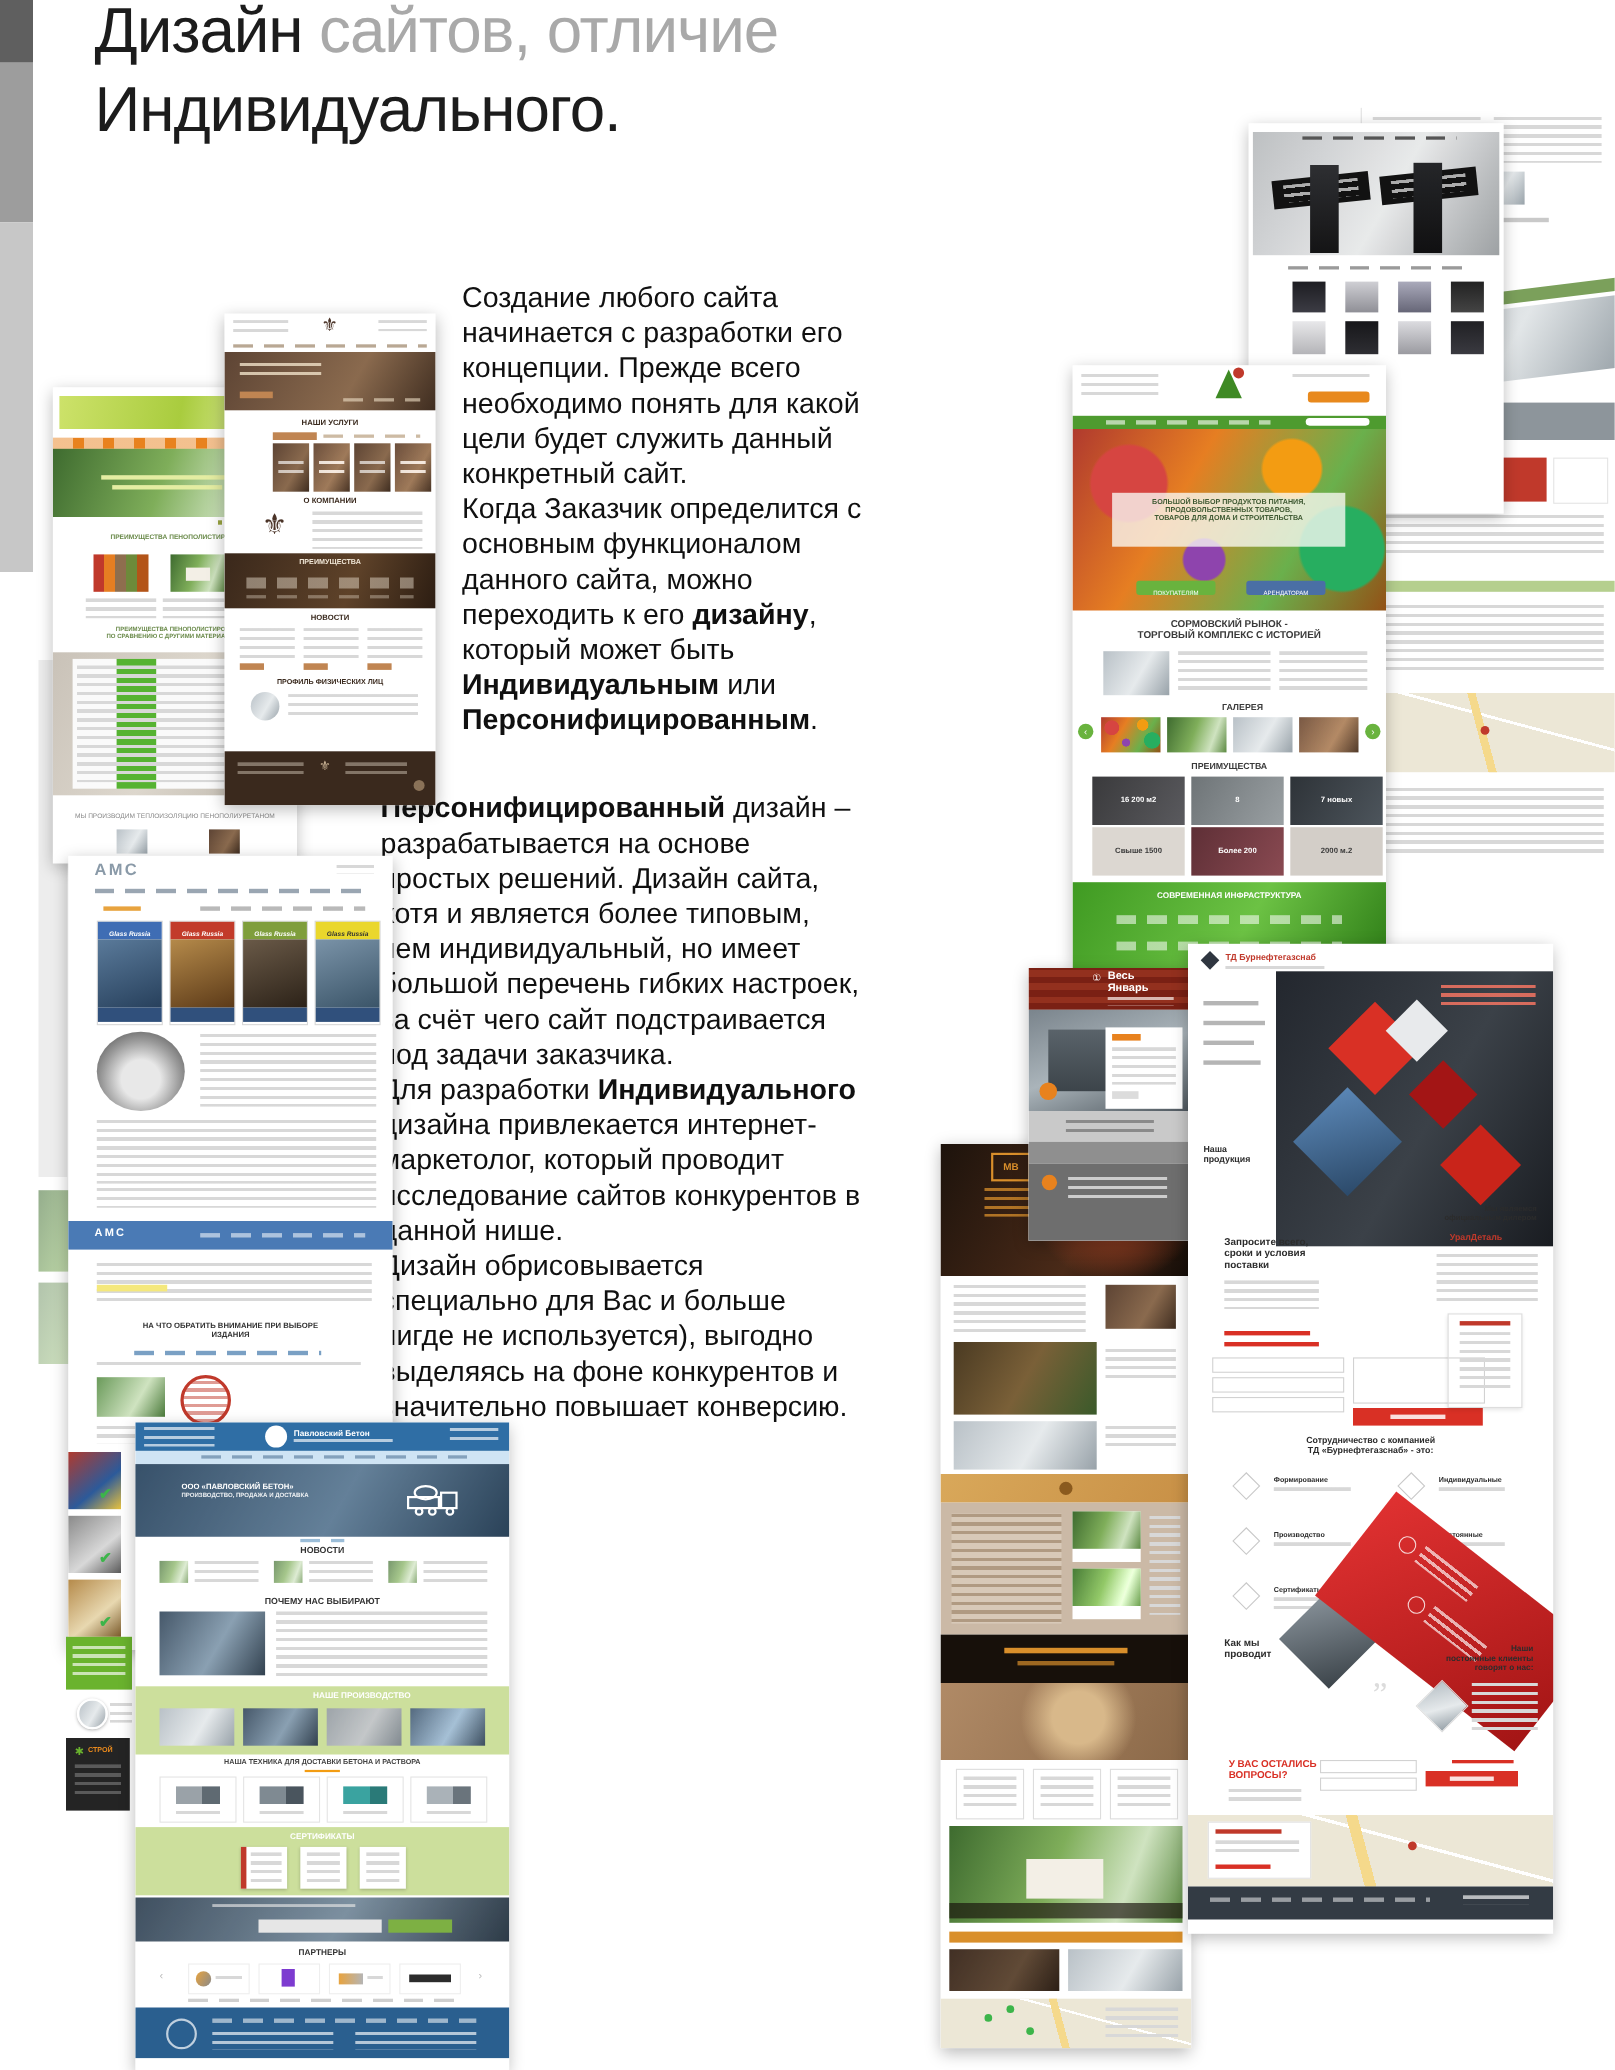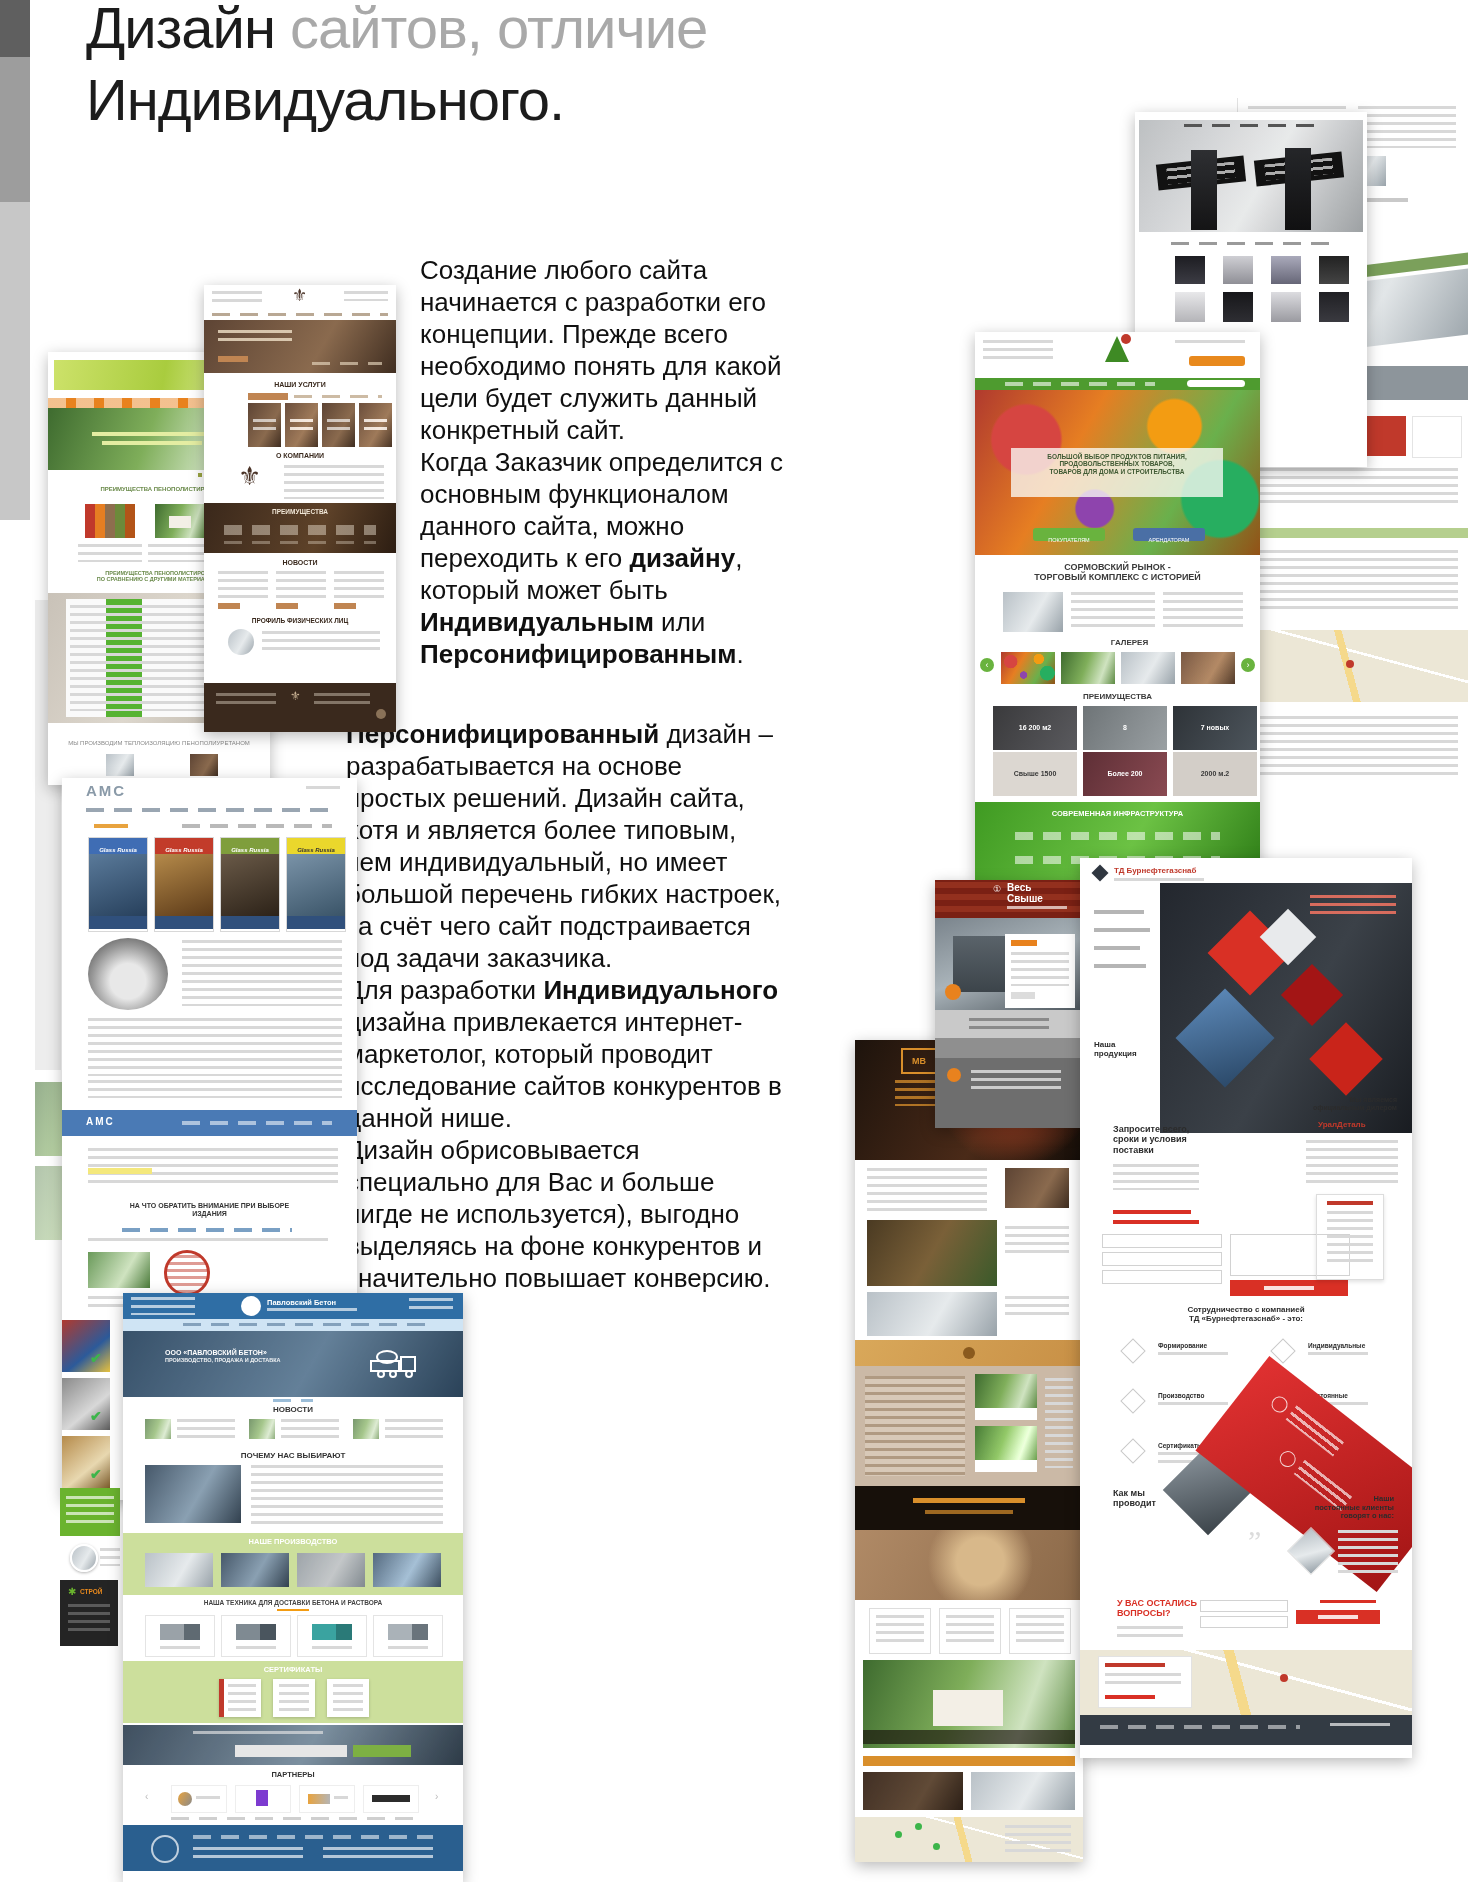--- a/index.html
+++ b/index.html
@@ -283,21 +283,21 @@
     <div class="a" style="left:0;top:658px;width:48px;height:52px;background:linear-gradient(140deg,#b58a4a,#e8d8b0 60%,#7a5a2a);">
         <span class="a" style="left:28px;top:30px;color:#3cb54a;font-size:14px;font-weight:bold;">✔</span>
       </div>
   </div>
 
   <div class="card" style="left:935px;top:880px;width:148px;height:248px;z-index:5;">
     <div class="a" style="left:0;top:0;width:148px;height:38px;background:repeating-linear-gradient(0deg,#7a2014 0 6px,#93301e 6px 12px);">
       <span class="a" style="left:58px;top:4px;font-size:9px;color:#fff;">①</span>
       <div class="a b mini" style="left:72px;top:2px;font-size:10px;color:#fff;line-height:1.1;">
         <div>Весь</div>
-        <div>Свыше</div>
+        <div>Январь</div>
       </div>
       <div class="a ln lnw" style="left:72px;top:26px;width:60px;height:8px;"></div>
     </div>
     <div class="a" style="left:0;top:38px;width:148px;height:92px;background:linear-gradient(160deg,#7a848c,#aab4ba 50%,#4e575e);">
       <div class="a" style="left:18px;top:18px;width:54px;height:56px;background:linear-gradient(180deg,#5a636a,#3c444a);"></div>
       <div class="a" style="left:70px;top:16px;width:70px;height:74px;background:#fff;">
         <div class="a" style="left: 6px; top: 6px; width: 26px; height: 6px; background-color: rgb(232, 130, 30);"></div>
         <div class="a ln lnl" style="left:6px;top:18px;width:58px;height:34px;"></div>
         <div class="a" style="left:6px;top:58px;width:24px;height:7px;background:#dcdcdc;"></div>
       </div>
@@ -525,21 +525,21 @@
         <div class="a ln lnl" style="left:32px;top:0;width:58px;height:22px;"></div>
       </div>
     <div class="a" style="left:230px;top:126px;width:94px;height:26px;">
         <div class="a ph-forest" style="left:0;top:0;width:26px;height:20px;opacity:.7;"></div>
         <div class="a ln lnl" style="left:32px;top:0;width:58px;height:22px;"></div>
       </div>
     <div class="a c mini b" style="left:0;top:158px;width:340px;font-size:8px;color:#333;">ПОЧЕМУ НАС ВЫБИРАЮТ</div>
     <div class="a ph-steel" style="left:22px;top:172px;width:96px;height:58px;"></div>
     <div class="a ln lnl" style="left:128px;top:172px;width:192px;height:60px;"></div>
     <div class="a" style="left: 0px; top: 240px; width: 340px; height: 62px; background-color: rgb(204, 223, 156);">
-      <div class="a c mini b" style="left:0;top:5px;width:340px;font-size:7.5px;color:#fff;">НАШЕ ПРОИЗВОДСТВО</div>
+      <div class="a c mini b" style="left:0;top:5px;width:340px;font-size:7.5px;color:#fff;padding-left:36px;">НАШЕ ПРОИЗВОДСТВО</div>
       <div class="a ph-gray" style="left:22px;top:20px;width:68px;height:34px;"></div>
       <div class="a ph-steel" style="left:98px;top:20px;width:68px;height:34px;"></div>
       <div class="a ph-gray" style="left:174px;top:20px;width:68px;height:34px;filter:brightness(.85);"></div>
       <div class="a ph-steel" style="left:250px;top:20px;width:68px;height:34px;filter:brightness(1.2);"></div>
     </div>
     <div class="a c mini b" style="left:0;top:306px;width:340px;font-size:6.5px;color:#444;">НАША ТЕХНИКА ДЛЯ ДОСТАВКИ БЕТОНА И РАСТВОРА</div>
     <div class="a" style="left:154px;top:316px;width:32px;height:2px;background:#f39c12;"></div>
     <div class="a" style="left:22px;top:322px;width:68px;height:40px;background:#fff;border:1px solid #e4e4e4;">
         <div class="a" style="left:14px;top:8px;width:40px;height:16px;background:linear-gradient(90deg,#9aa2a8 60%,#5f6a72 60%);"></div>
         <div class="a ln lnl" style="left:14px;top:30px;width:40px;height:6px;"></div>

